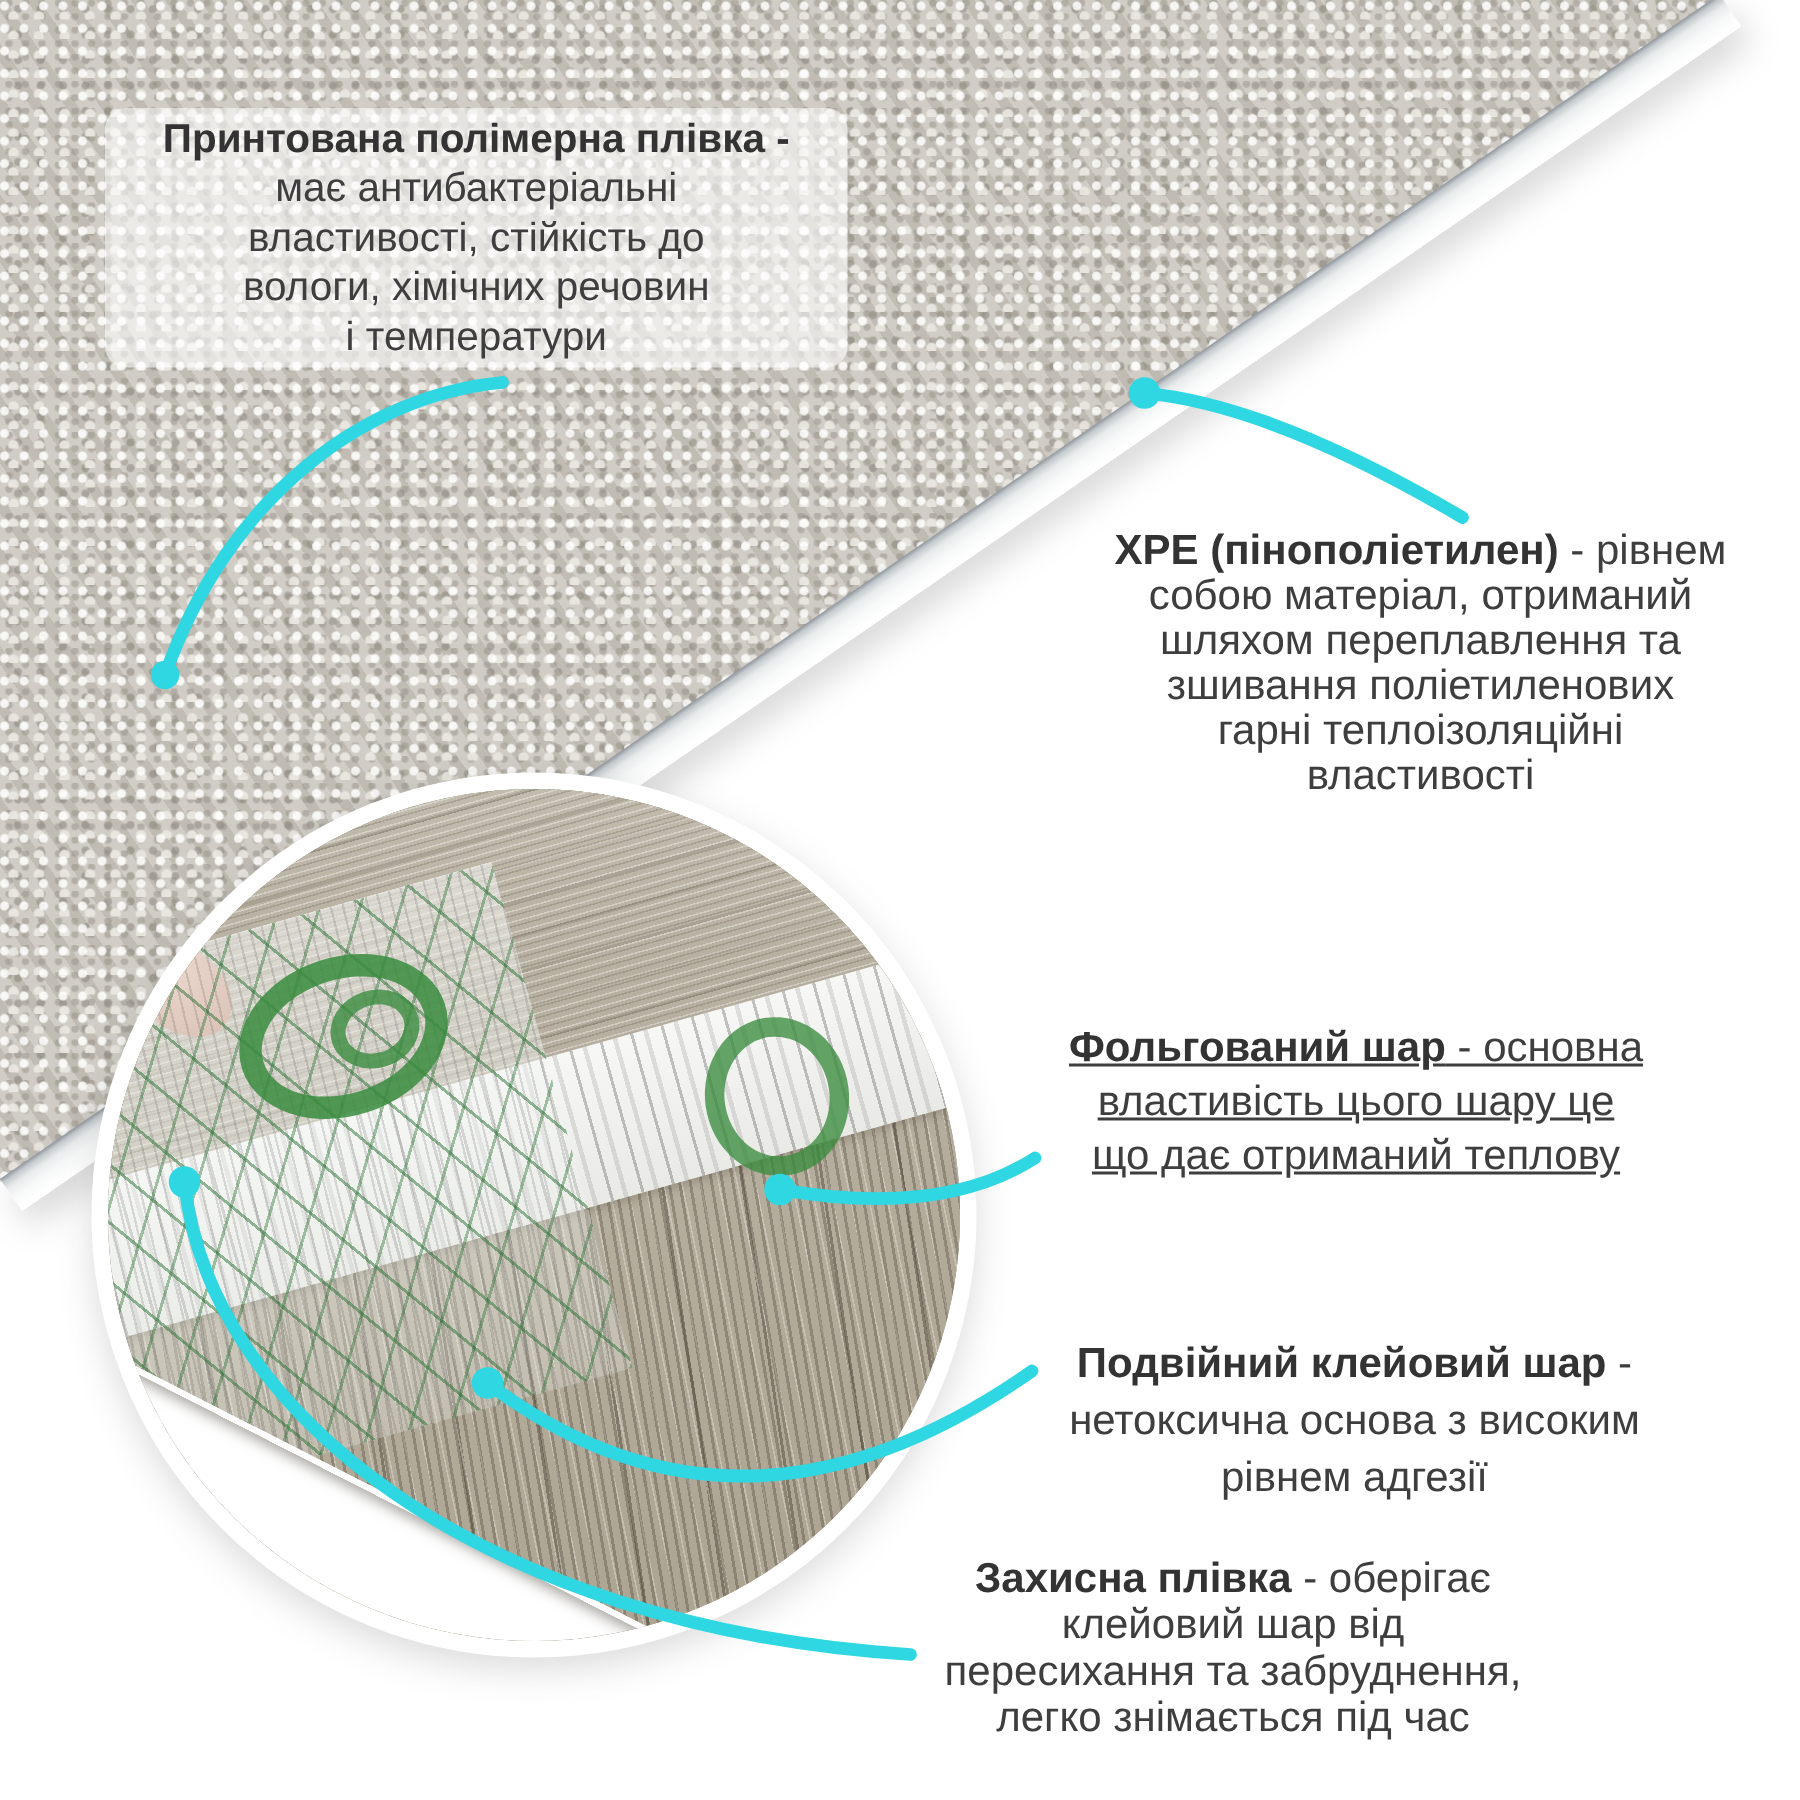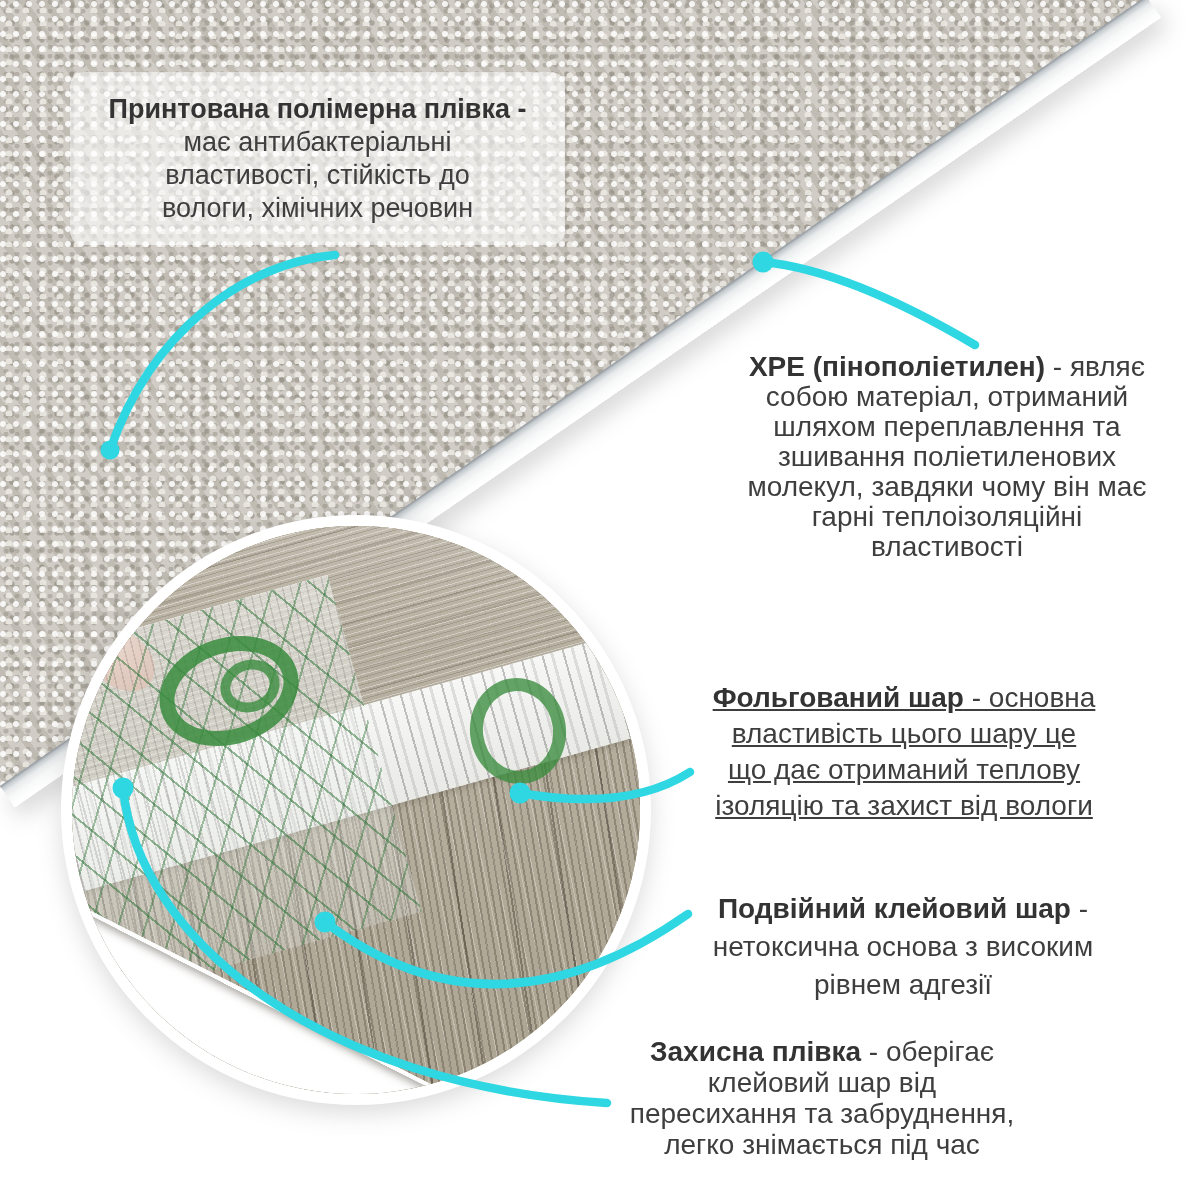--- a/index.html
+++ b/index.html
@@ -134,37 +134,36 @@
     <div class="glyph-big-inner"></div>
     <div class="glyph-ring"></div>
     <div class="band-white"></div>
   </div>
 
   <div class="callout box1">
     <div><span class="b">Принтована полімерна плівка -</span></div>
     <div>має антибактеріальні</div>
     <div>властивості, стійкість до</div>
     <div>вологи, хімічних речовин</div>
+    <div>і температури</div>
   </div>
 
   <div class="callout xpe">
-    <div><span class="b">XPE (пінополіетилен)</span><span> - являє</span></div>
+    <div><span class="b">XPE (пінополіетилен)</span><span> - рівнем</span></div>
     <div>собою матеріал, отриманий</div>
     <div>шляхом переплавлення та</div>
     <div>зшивання поліетиленових</div>
-    <div>молекул, завдяки чому він має</div>
     <div>гарні теплоізоляційні</div>
     <div>властивості</div>
   </div>
 
   <div class="callout foil">
     <div><span class="b">Фольгований шар</span><span> - основна</span></div>
     <div>властивість цього шару це</div>
     <div>що дає отриманий теплову</div>
-    <div>ізоляцію та захист від вологи</div>
   </div>
 
   <div class="callout adh">
     <div><span class="b">Подвійний клейовий шар</span><span> -</span></div>
     <div>нетоксична основа з високим</div>
     <div>рівнем адгезії</div>
   </div>
 
   <div class="callout prot">
     <div><span class="b">Захисна плівка</span><span> - оберігає</span></div>

